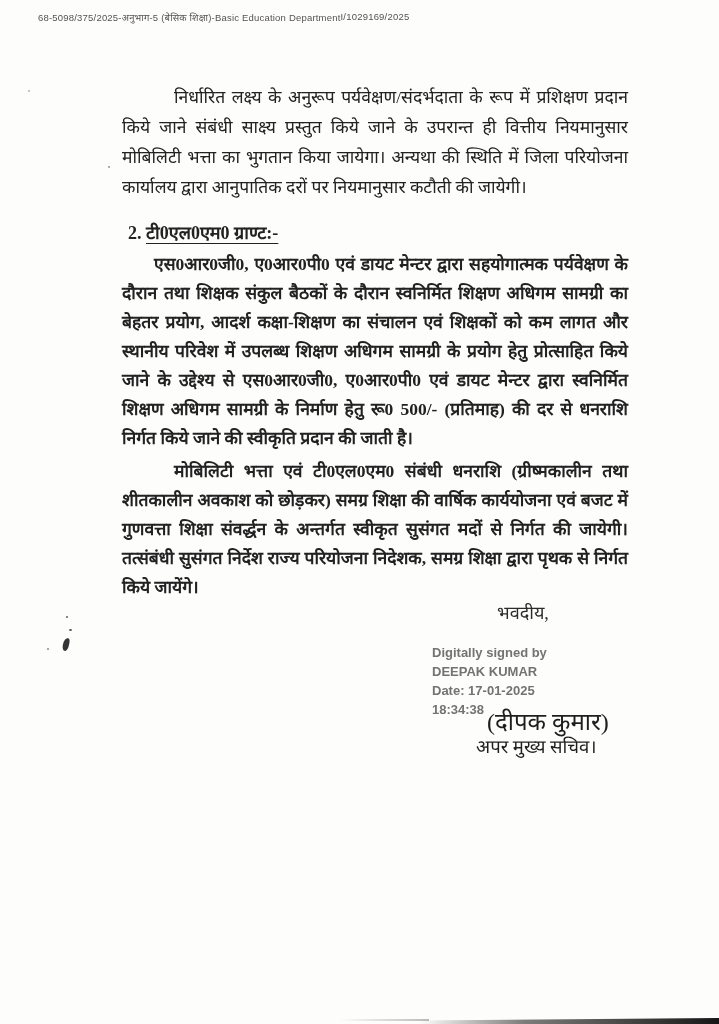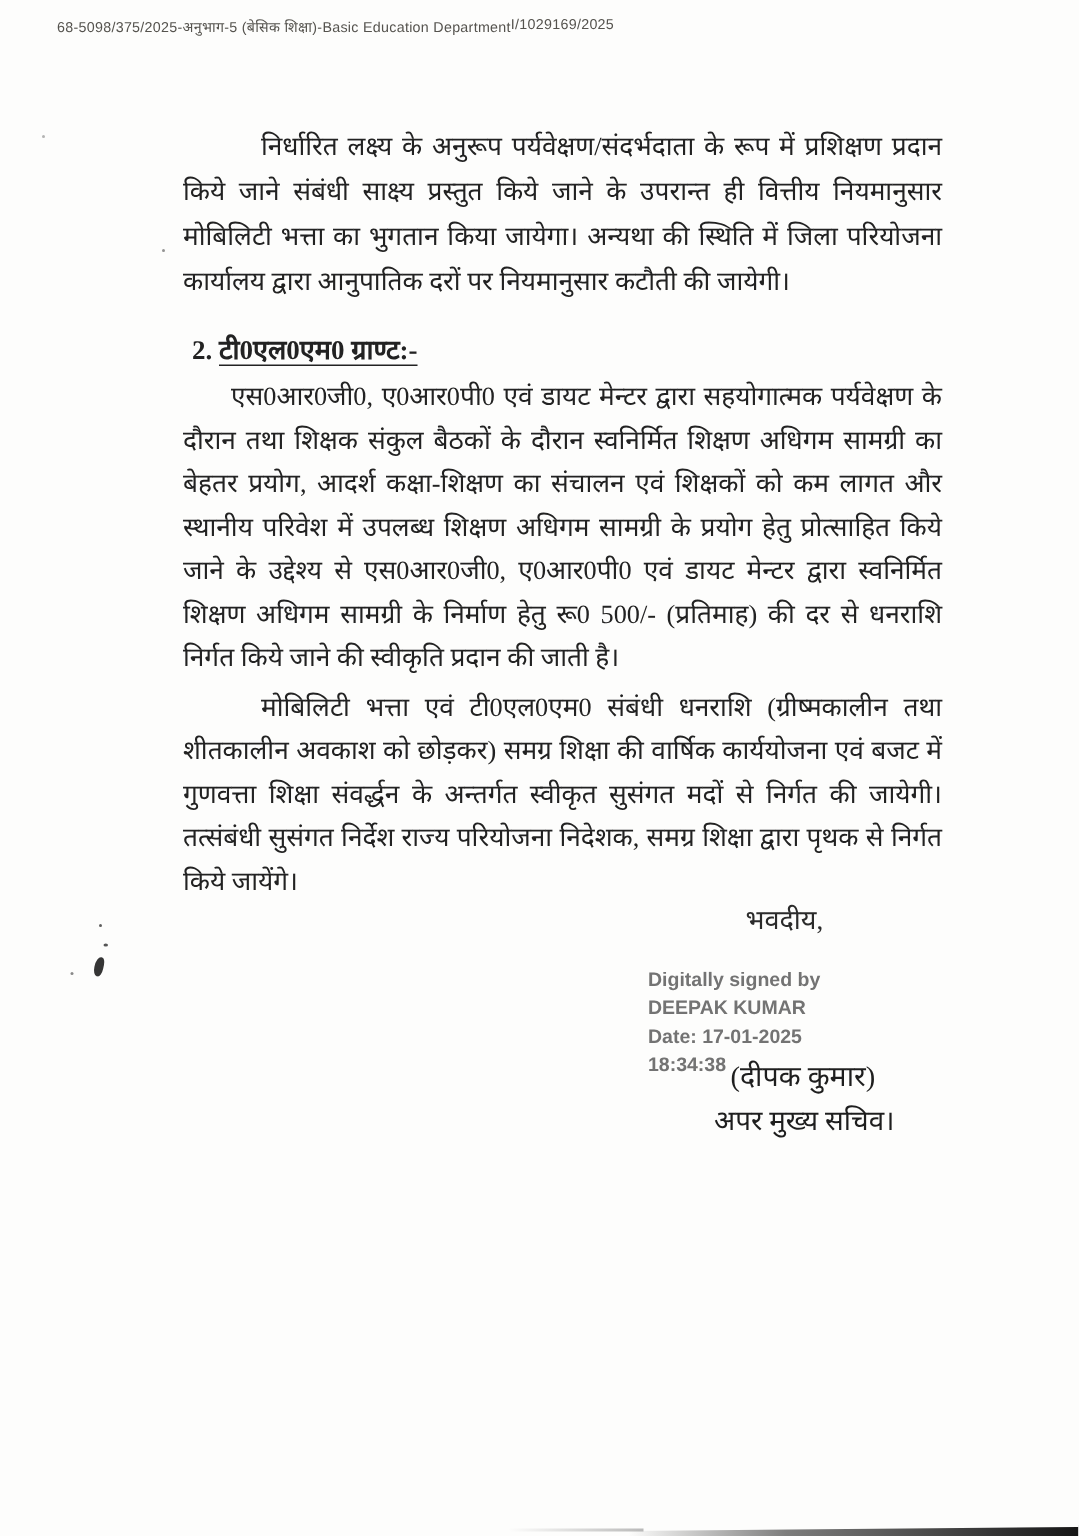--- a/index.html
+++ b/index.html
@@ -44,21 +44,21 @@
     margin: 16px 0 2px 6px;
     font-weight: bold;
     font-size: 18px;
     line-height: 30px;
     text-align: left;
   }
   .section-heading .underlined {
     text-decoration: underline;
     text-underline-offset: 4px;
   }
-  .para.tight { line-height: 29px; }
+  .para.tight { line-height: 29px; font-weight: bold; }
   .para.gap { margin-top: 4px; }
   .point6 { margin-top: 13px; line-height: 29px; }
   .point6 .pt-num {
     font-weight: bold;
     font-size: 18px;
     margin-right: 30px;
     letter-spacing: 1px;
   }
   .salutation {
     position: absolute;
@@ -75,21 +75,21 @@
     font-size: 13px;
     line-height: 19px;
     color: #737373;
     white-space: nowrap;
     font-weight: bold;
   }
   .signatory-name {
     position: absolute;
     left: 487px;
     top: 704px;
-    font-size: 19px;
+    font-size: 24px;
     color: #1e1e1e;
   }
   .signatory-title {
     position: absolute;
     left: 476px;
     top: 733px;
     font-size: 18.5px;
     color: #1e1e1e;
     text-align: right;
   }

